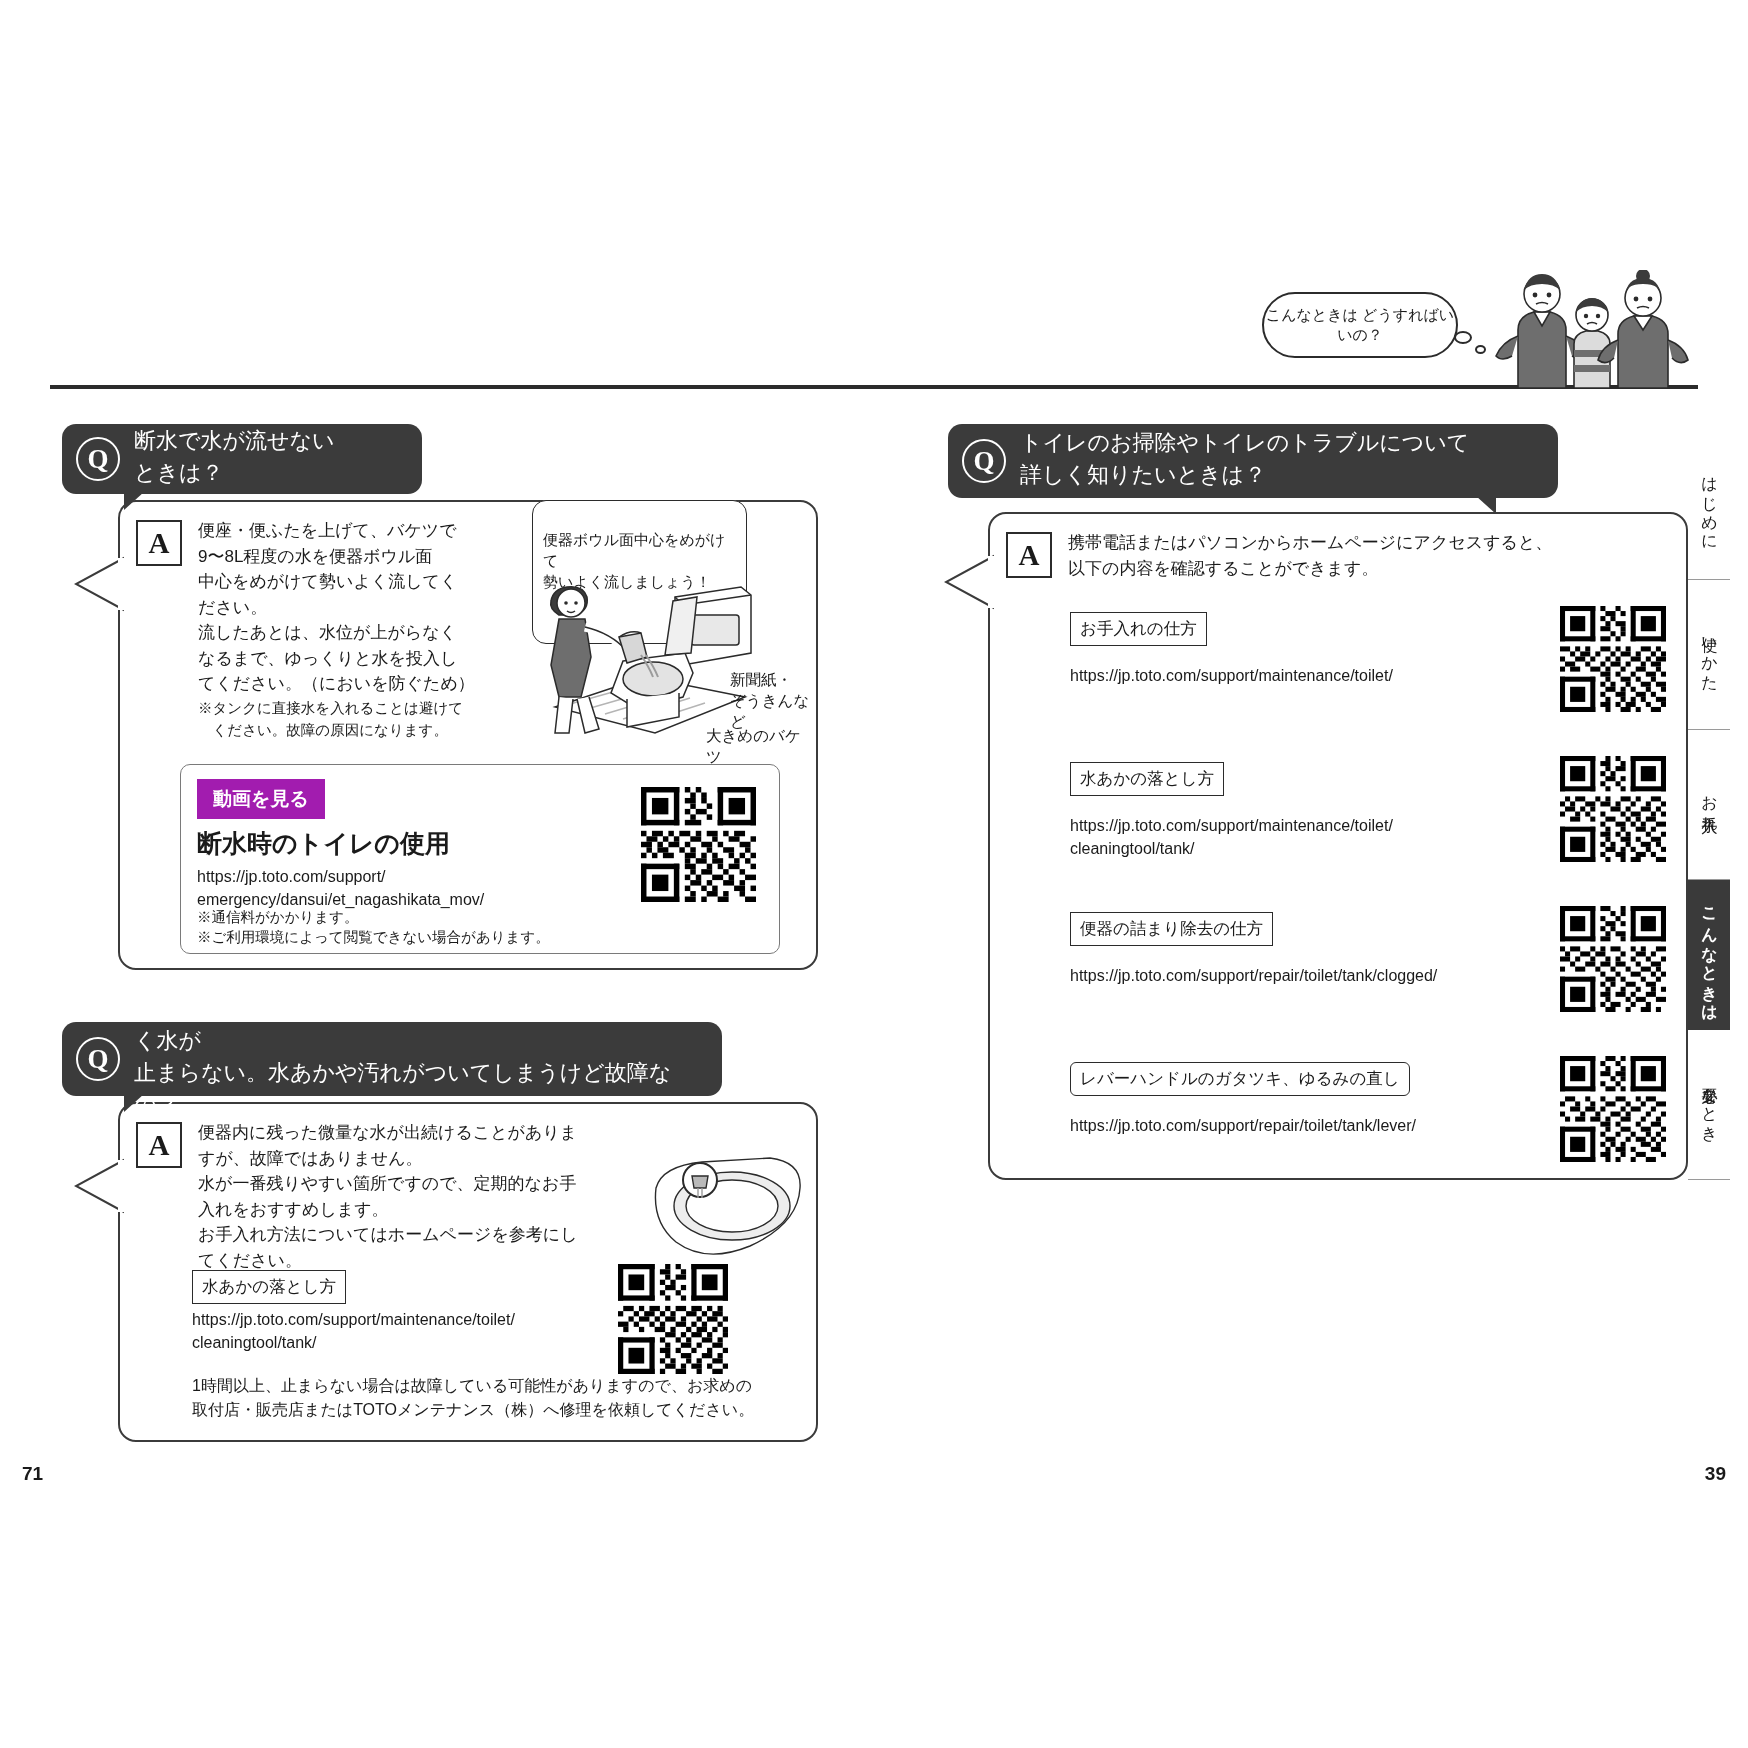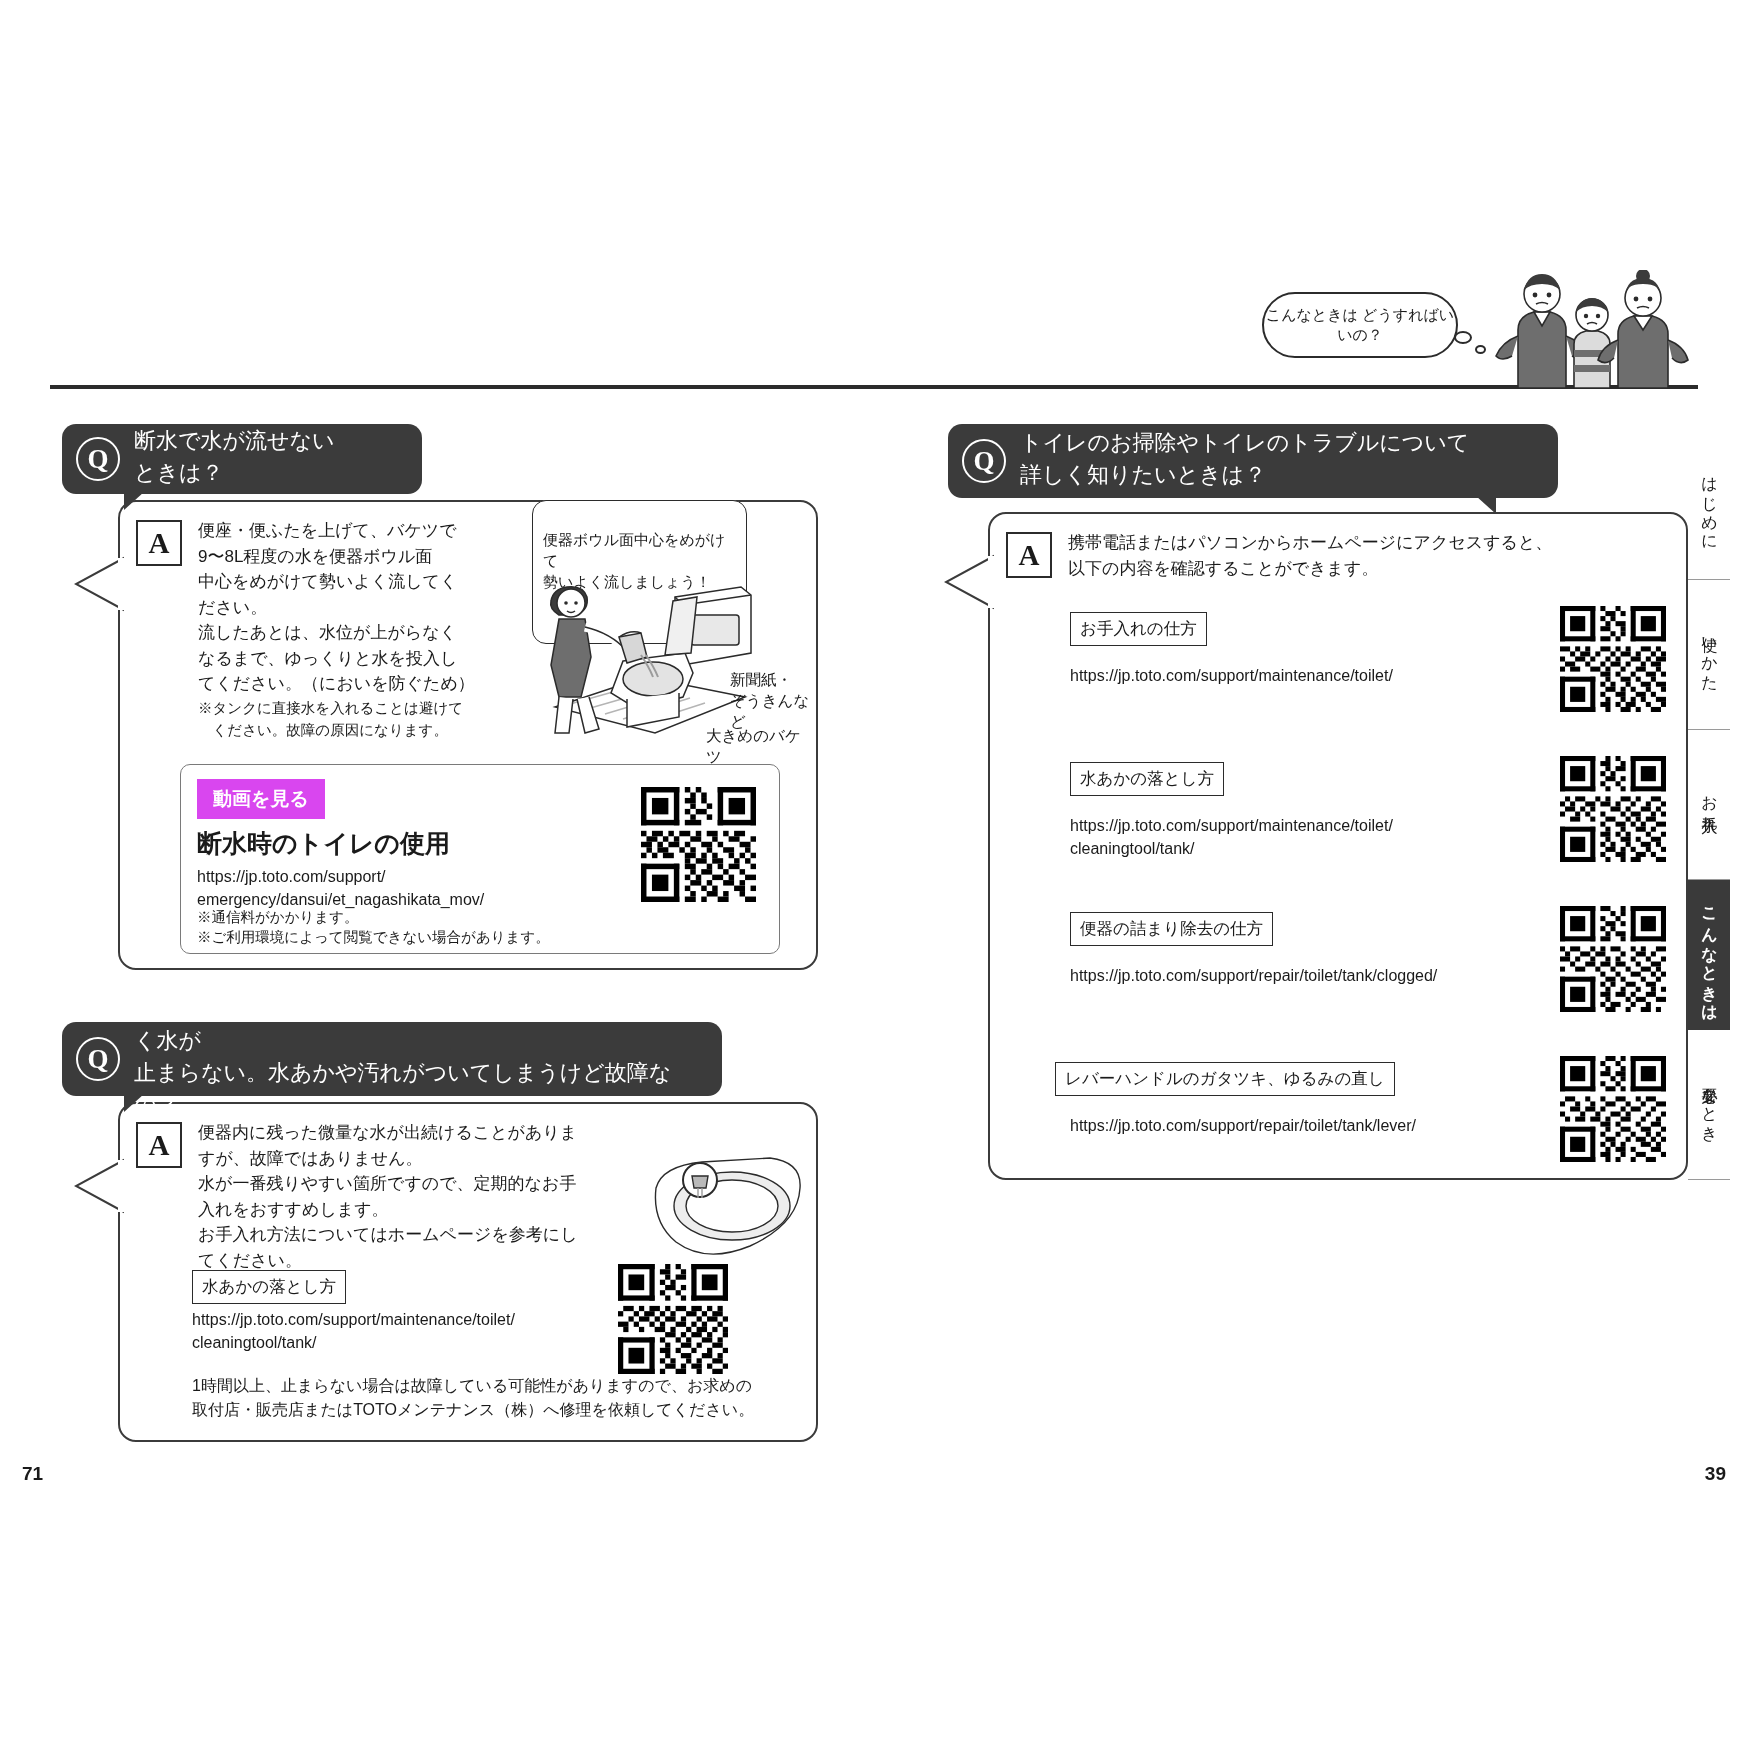--- a/index.html
+++ b/index.html
@@ -177,21 +177,21 @@
   
   .label-box {
     display: inline-block;
     border: 1px solid #2b2b2b;
     padding: 5px 9px;
     font-size: 16.5px;
     background: #fff;
   }
   .label-box-dark {
     display: inline-block;
-    background: #d946ef;
+    background: #a21caf;
     color: #fff;
     padding: 7px 16px;
     font-size: 19px;
     font-weight: bold;
   }
 
   
   .sub-panel {
     position: absolute;
     border: 1.5px solid #7a7a7a;
@@ -668,21 +668,21 @@
     <div class="label-box" style="position:absolute; left:80px; top:98px;">お手入れの仕方</div>
     <div class="url" style="position:absolute; left:80px; top:150px; width:470px;">https://jp.toto.com/support/maintenance/toilet/</div>
 
     <div class="label-box" style="position:absolute; left:80px; top:248px;">水あかの落とし方</div>
     <div class="url" style="position:absolute; left:80px; top:300px; width:470px;">https://jp.toto.com/support/maintenance/toilet/
 cleaningtool/tank/</div>
 
     <div class="label-box" style="position:absolute; left:80px; top:398px;">便器の詰まり除去の仕方</div>
     <div class="url" style="position:absolute; left:80px; top:450px; width:490px;">https://jp.toto.com/support/repair/toilet/tank/clogged/</div>
 
-    <div class="label-box" style="position:absolute; left:65px; top:548px;">レバーハンドルのガタツキ、ゆるみの直し</div>
+    <div class="label-box" style="position:absolute; left:80px; top:548px;border-radius:6px;">レバーハンドルのガタツキ、ゆるみの直し</div>
     <div class="url" style="position:absolute; left:80px; top:600px; width:490px;">https://jp.toto.com/support/repair/toilet/tank/lever/</div>
 
     <svg class="qr" style="left:570px; top:92px;" width="106" height="106" viewBox="0 0 21 21">
       <rect width="21" height="21" fill="#fff"></rect>
       <g fill="#000">
         <rect x="0" y="0" width="7" height="1"></rect>
           <rect x="0" y="6" width="7" height="1"></rect>
         <rect x="0" y="0" width="1" height="7"></rect>
           <rect x="6" y="0" width="1" height="7"></rect>
         <rect x="2" y="2" width="3" height="3"></rect>

